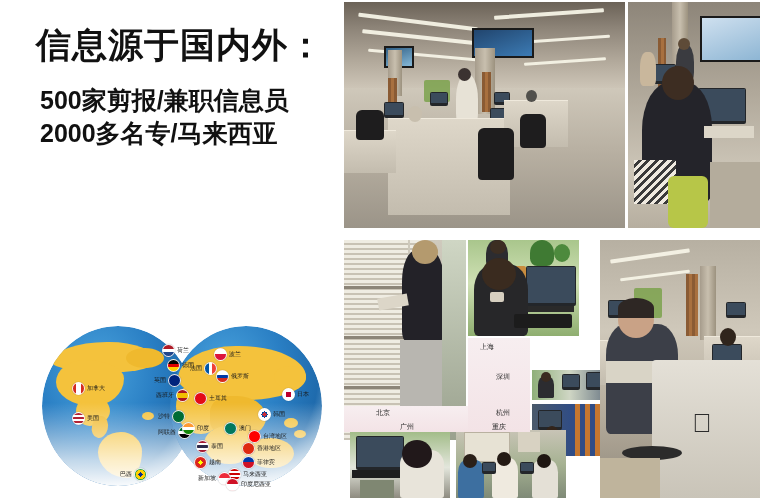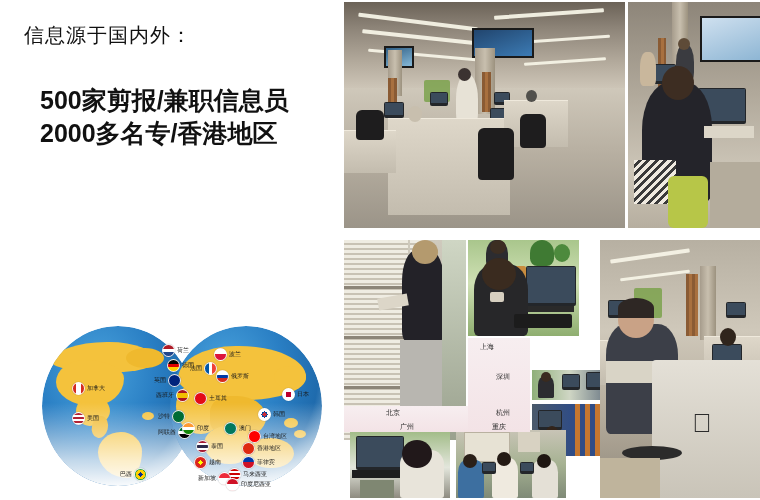--- a/index.html
+++ b/index.html
@@ -21,23 +21,23 @@
   }
 
   
   #left-panel {
     position: absolute;
     left: 0; top: 0;
     width: 340px; height: 500px;
   }
   #headline {
     position: absolute;
-    left: 24px; top: 22px;
-    font-size: 20px;
-    font-weight: normal;
+    left: 36px; top: 22px;
+    font-size: 35px;
+    font-weight: bold;
     color: #111111;
     letter-spacing: 1px;
     white-space: nowrap;
   }
   #source-list {
     position: absolute;
     left: 40px; top: 84px;
     list-style: none;
     margin: 0; padding: 0;
   }
@@ -228,21 +228,21 @@
 <body>
 
 <div id="slide">
 
   <div id="left-panel">
 
     <div id="headline">信息源于国内外：</div>
 
     <ul id="source-list">
       <li>500家剪报/兼职信息员</li>
-      <li>2000多名专/香港地区</li>
+      <li>2000多名专/马来西亚</li>
     </ul>
 
     <div id="globe-graphic">
 
       <div class="hemisphere" id="hemi-west">
         <div class="hemi-ocean"></div>
         <div class="land l1"></div>
         <div class="land l2"></div>
         <div class="land l3"></div>
         <div class="land b l4"></div>
@@ -526,21 +526,21 @@
         <div class="imac-body"></div>
         <div class="apple-logo"></div>
         <div style="position:absolute;left:22px;top:206px;width:60px;height:14px;background:#2b2b2b;border-radius:50%;"></div>
         <div style="position:absolute;left:0;top:218px;width:60px;height:40px;background:#bfb49c;"></div>
       </div>
     </div>
 
     <div class="caption-bg" style="left:0;top:404px;width:186px;height:26px;"></div>
     <div class="caption-bg" style="left:124px;top:336px;width:62px;height:94px;"></div>
 
-    <div class="city-caption" style="left:42px;top:406px;">北京</div>
+    <div class="city-caption" style="left:32px;top:406px;">北京</div>
     <div class="city-caption" style="left:56px;top:420px;">广州</div>
     <div class="city-caption" style="left:130px;top:340px;margin-left:6px;">上海</div>
     <div class="city-caption" style="left:152px;top:370px;">深圳</div>
     <div class="city-caption" style="left:152px;top:406px;">杭州</div>
     <div class="city-caption" style="left:148px;top:420px;">重庆</div>
 
   </div>
 </div>
 
 </body></html>

